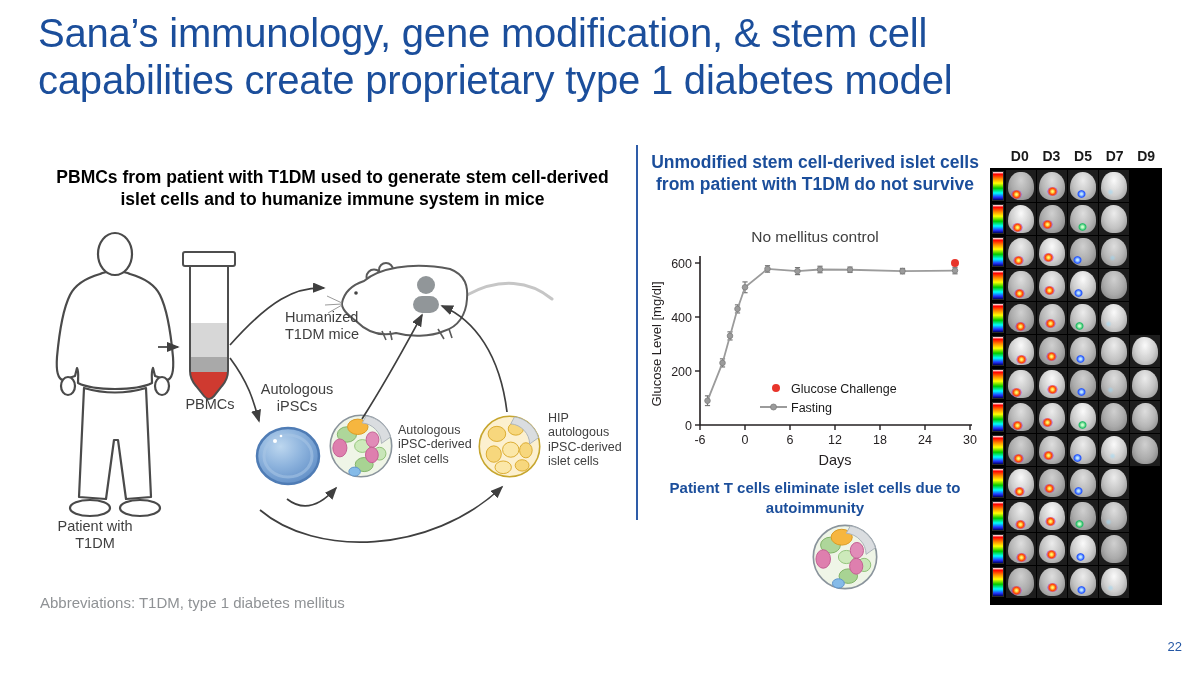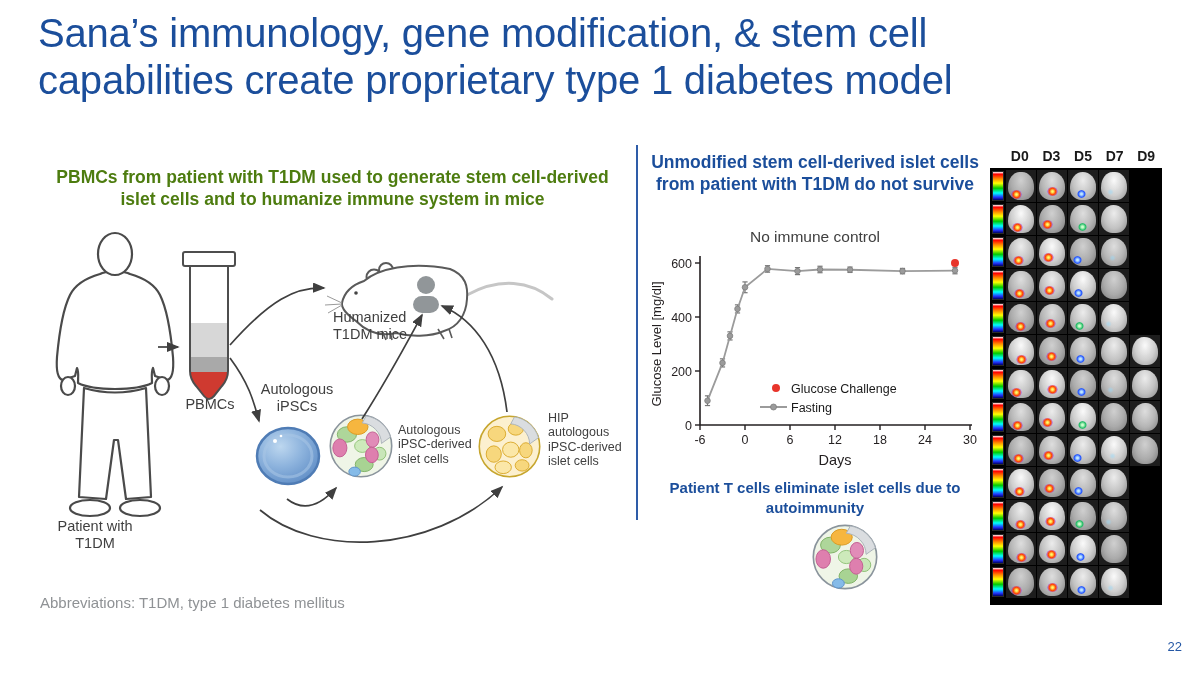--- a/index.html
+++ b/index.html
@@ -3,21 +3,21 @@
 <meta charset="utf-8">
 <style>
   html,body{margin:0;padding:0;background:#e8e8e8;}
   .slide{position:relative;width:1200px;height:675px;background:#ffffff;overflow:hidden;
          font-family:"Liberation Sans",sans-serif;}
   
   .title{position:absolute;left:38px;top:10px;width:1080px;font-size:40px;line-height:1.17;
          color:#1b4e9b;font-weight:400;letter-spacing:-0.2px;}
   
   .left-heading{position:absolute;left:45px;top:167px;width:575px;text-align:center;
-         font-size:17.5px;font-weight:bold;color:#4d7c0f;line-height:1.25;}
+         font-size:17.5px;font-weight:bold;color:#000000;line-height:1.25;}
   .divider{position:absolute;left:636px;top:145px;width:2px;height:375px;background:#2e5ca8;}
   .center-heading{position:absolute;left:645px;top:152px;width:340px;text-align:center;
          font-size:17.5px;font-weight:bold;color:#1b4e9b;line-height:1.25;}
   .center-sub{position:absolute;left:645px;top:228px;width:340px;text-align:center;
          font-size:15.5px;color:#404040;}
   .conclusion{position:absolute;left:660px;top:478px;width:310px;text-align:center;
          font-size:15px;font-weight:bold;color:#1b4e9b;line-height:1.3;}
   .small-islet{position:absolute;left:812px;top:524px;}
   
   .diagram{position:absolute;left:30px;top:225px;width:610px;height:370px;}
@@ -160,32 +160,32 @@
         <path d="M200 133 C220 160 224 178 229 196" marker-end="url(#arw)"></path>
         <path d="M257 274 Q280 292 306 263" marker-end="url(#arw)"></path>
         <path d="M332 194 C360 150 380 112 392 90" marker-end="url(#arw)"></path>
         <path d="M477 187 C470 130 445 95 412 81" marker-end="url(#arw)"></path>
         <path d="M230 285 C285 332 400 330 472 262" marker-end="url(#arw)"></path>
       </g>
     </svg>
 
     <div class="dlabel" style="left:10px;top:293px;width:110px;text-align:center;">Patient with T1DM</div>
     <div class="dlabel" style="left:145px;top:171px;width:70px;text-align:center;">PBMCs</div>
-    <div class="dlabel" style="left:255px;top:84px;width:95px;margin-left:48px;">Humanized T1DM mice</div>
+    <div class="dlabel" style="left:255px;top:84px;width:95px;">Humanized T1DM mice</div>
     <div class="dlabel" style="left:222px;top:156px;width:90px;text-align:center;">Autologous iPSCs</div>
     <div class="dlabel small" style="left:518px;top:186px;width:78px;">HIP autologous iPSC-derived islet cells</div>
     <div class="dlabel small" style="left:368px;top:198px;width:90px;">Autologous iPSC-derived islet cells</div>
   </div>
 
   <div class="footnote">
     <div>Abbreviations: T1DM, type 1 diabetes mellitus</div>
   </div>
 
   <div class="center-heading">Unmodified stem cell-derived islet cells from patient with T1DM do not survive</div>
-  <div class="center-sub">No immune control</div>
+  <div class="center-sub">No mellitus control</div>
   <div class="chart-wrap">
     <svg id="glucose-chart" width="335" height="225" viewBox="0 0 335 225">
         <line x1="52" y1="9" x2="52" y2="178" stroke="#231f20" stroke-width="1.6"></line>
         <line x1="52" y1="178" x2="324" y2="178" stroke="#231f20" stroke-width="1.6"></line>
         <line x1="47" y1="178" x2="52" y2="178" stroke="#231f20" stroke-width="1.4"></line>
         <text x="44" y="182.5" text-anchor="end" font-size="12.5" fill="#231f20" font-family="Liberation Sans,sans-serif">0</text>
         <line x1="47" y1="124" x2="52" y2="124" stroke="#231f20" stroke-width="1.4"></line>
         <text x="44" y="128.5" text-anchor="end" font-size="12.5" fill="#231f20" font-family="Liberation Sans,sans-serif">200</text>
         <line x1="47" y1="70" x2="52" y2="70" stroke="#231f20" stroke-width="1.4"></line>
         <text x="44" y="74.5" text-anchor="end" font-size="12.5" fill="#231f20" font-family="Liberation Sans,sans-serif">400</text>

